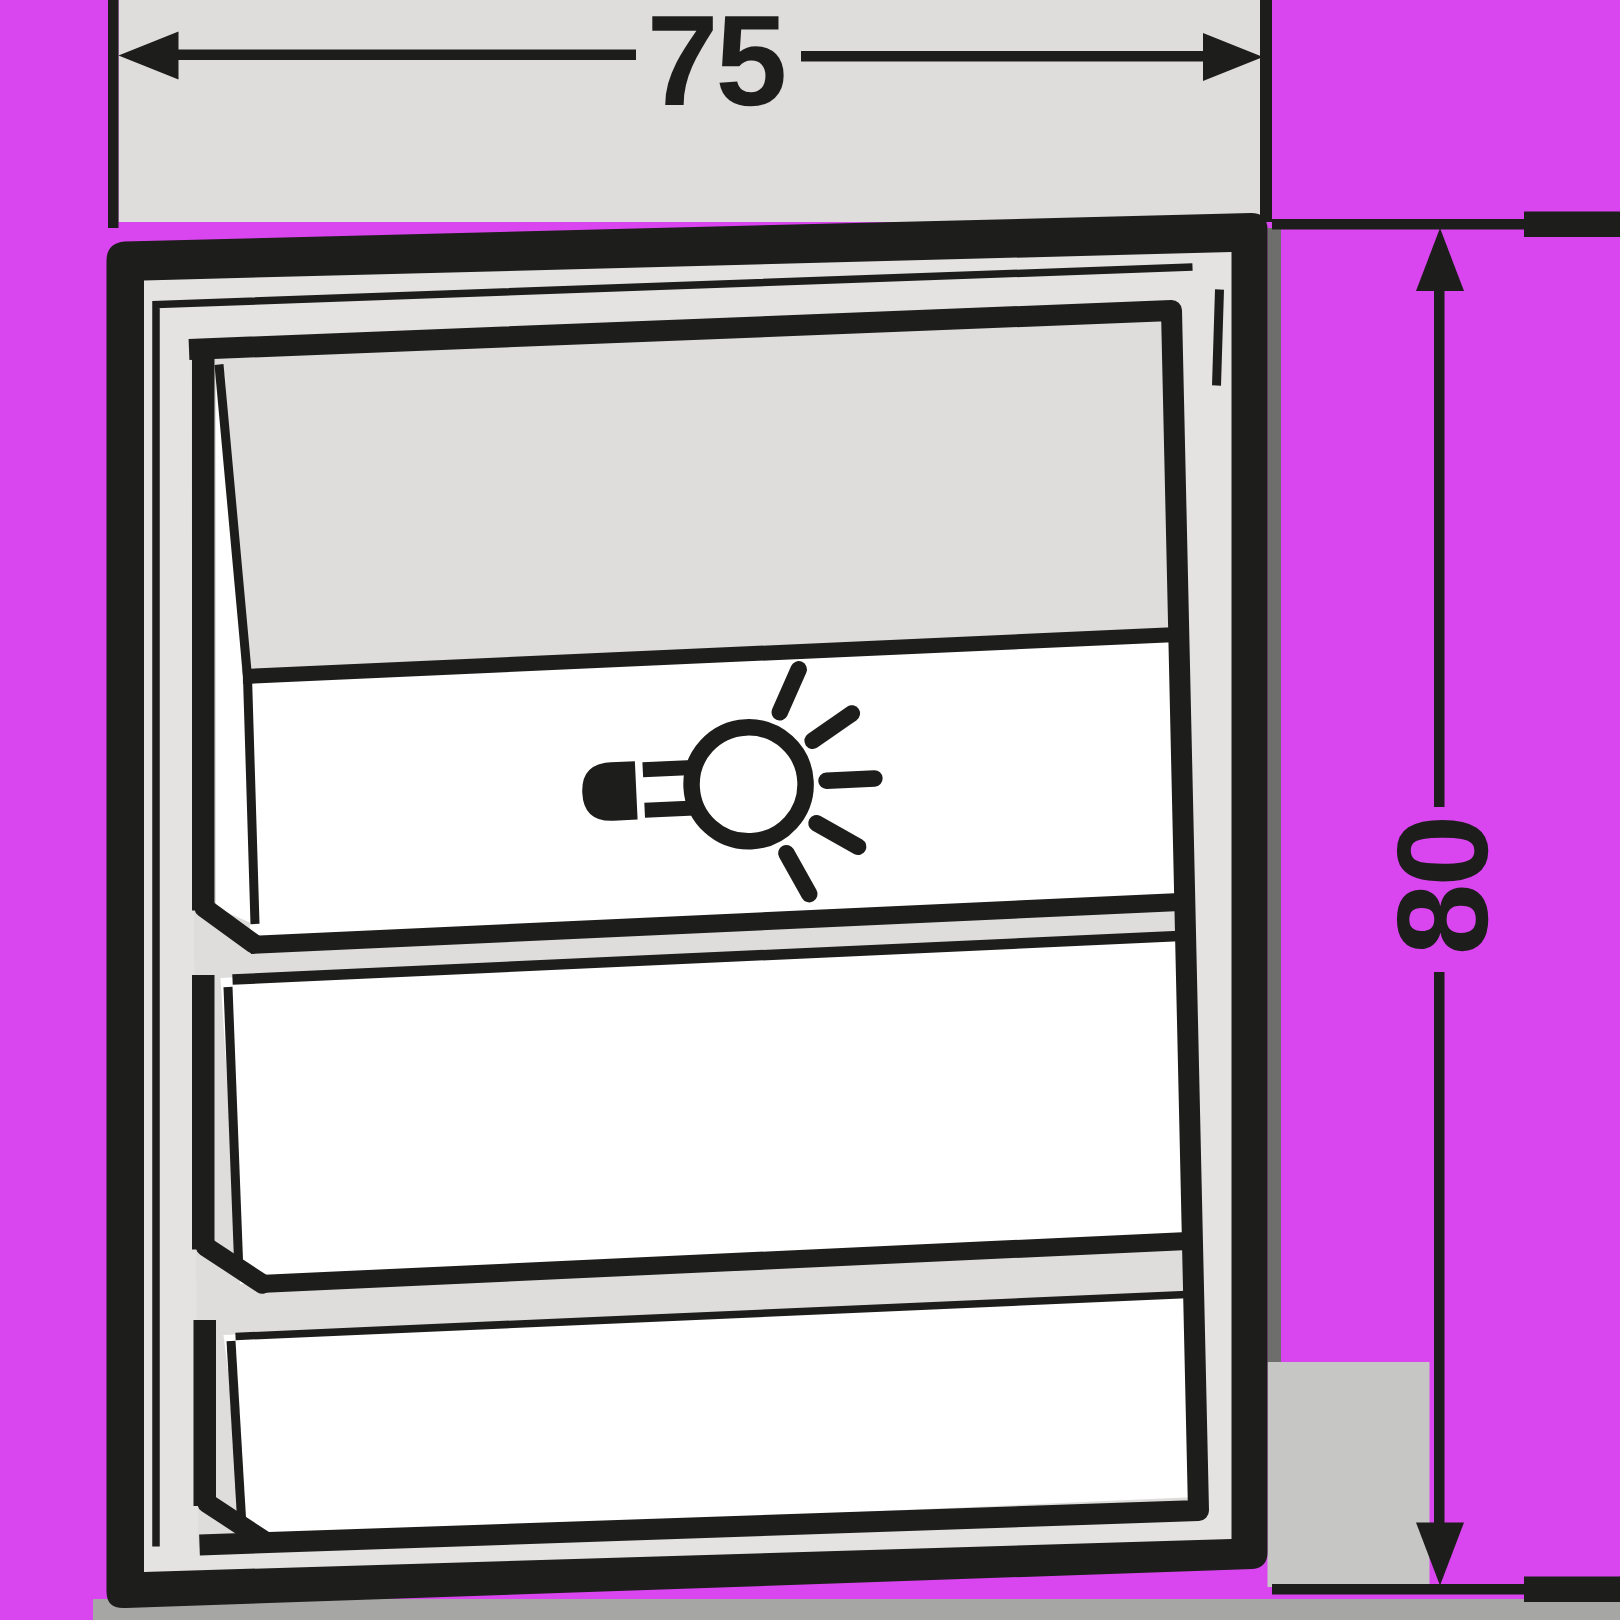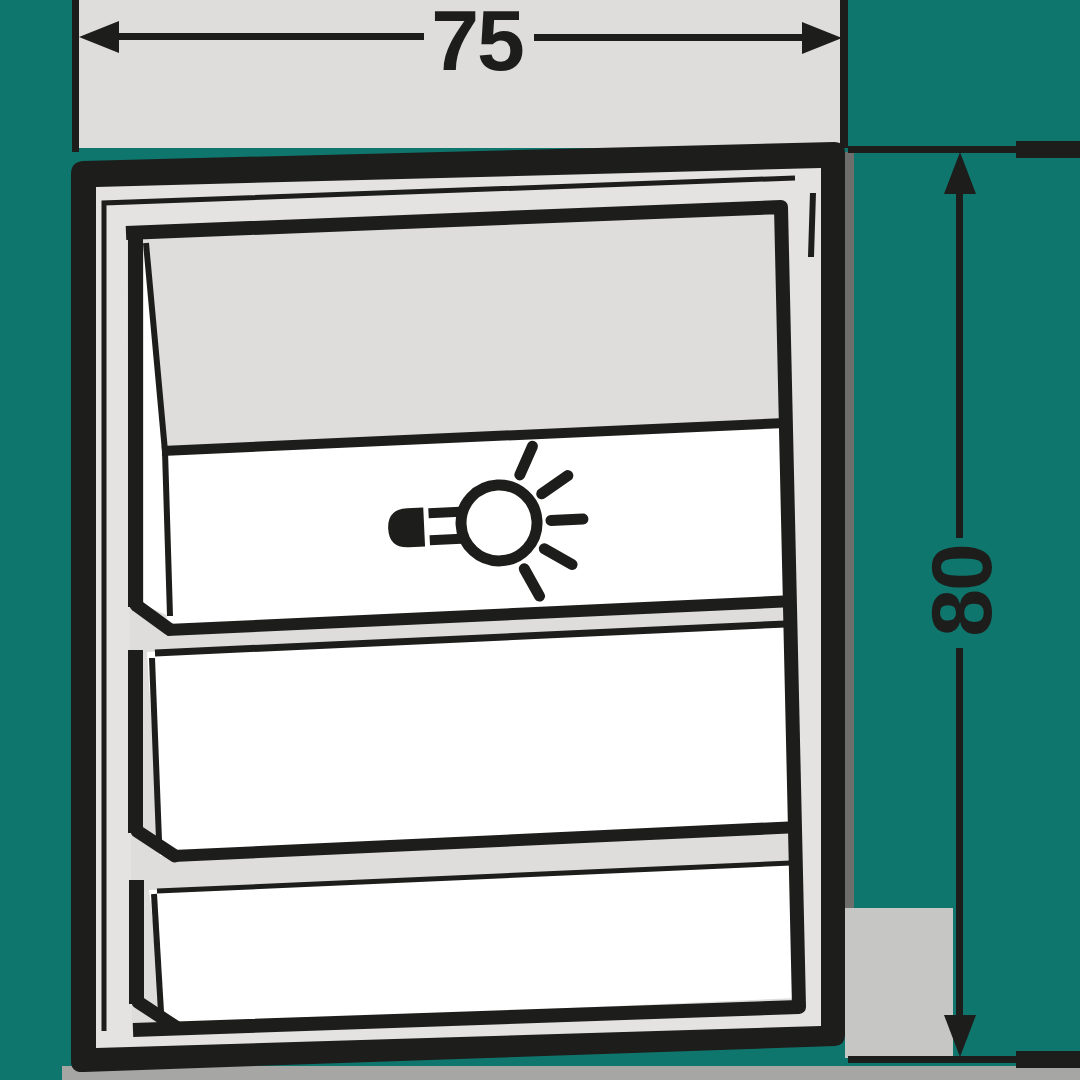--- a/index.html
+++ b/index.html
@@ -5,21 +5,21 @@
   :root{
     --line:#1d1d1b;
     --plate:#e4e3e1;
     --panelgray:#dedddb;
     --band:#dedddc;
     --patch:#c6c6c4;
     --strip:#a6a6a4;
     --shadow:#6e6e6c;
   }
   html,body{margin:0;padding:0;background:#ffffff;}
-  .stage{width:1080px;height:1080px;position:relative;background:#0f766e;overflow:hidden;}
+  .stage{width:1080px;height:1080px;position:relative;background:#d946ef;overflow:hidden;}
   svg{display:block;}
   text.dim{
     font-family:"Liberation Sans","DejaVu Sans",sans-serif;
     font-weight:bold;
     font-size:86px;
     letter-spacing:-2px;
     fill:var(--line);
   }
 </style>
 </head>

